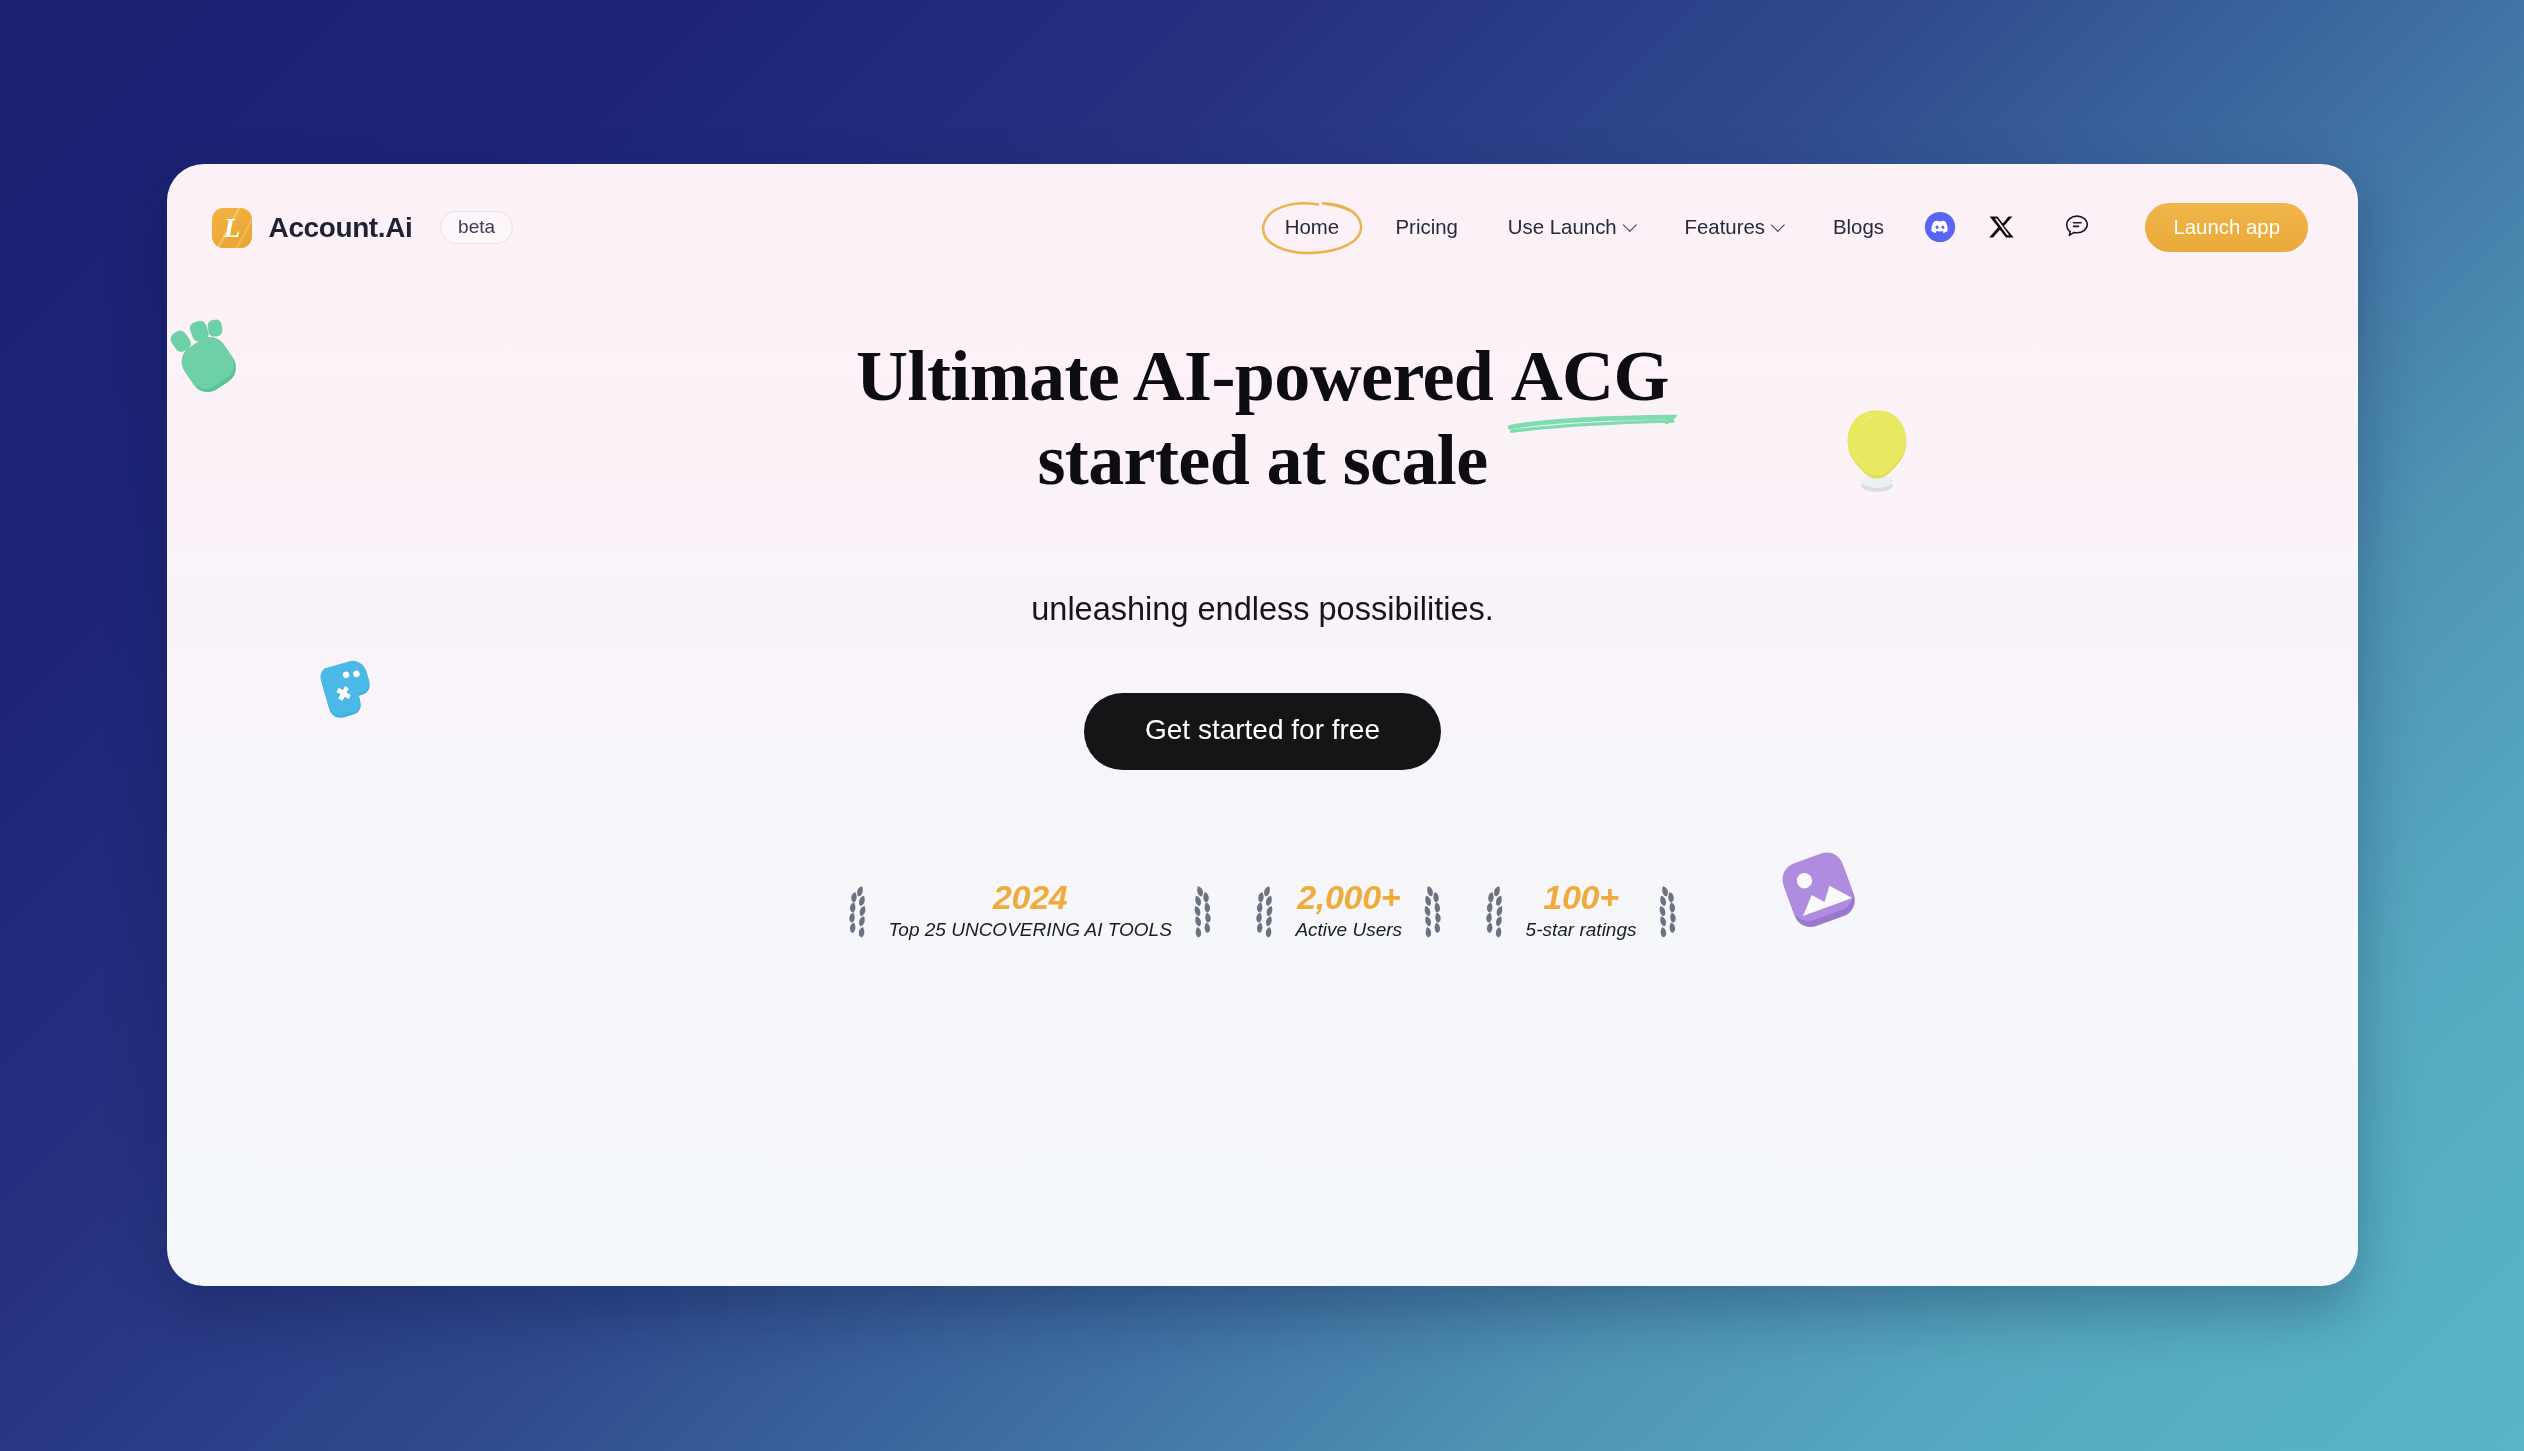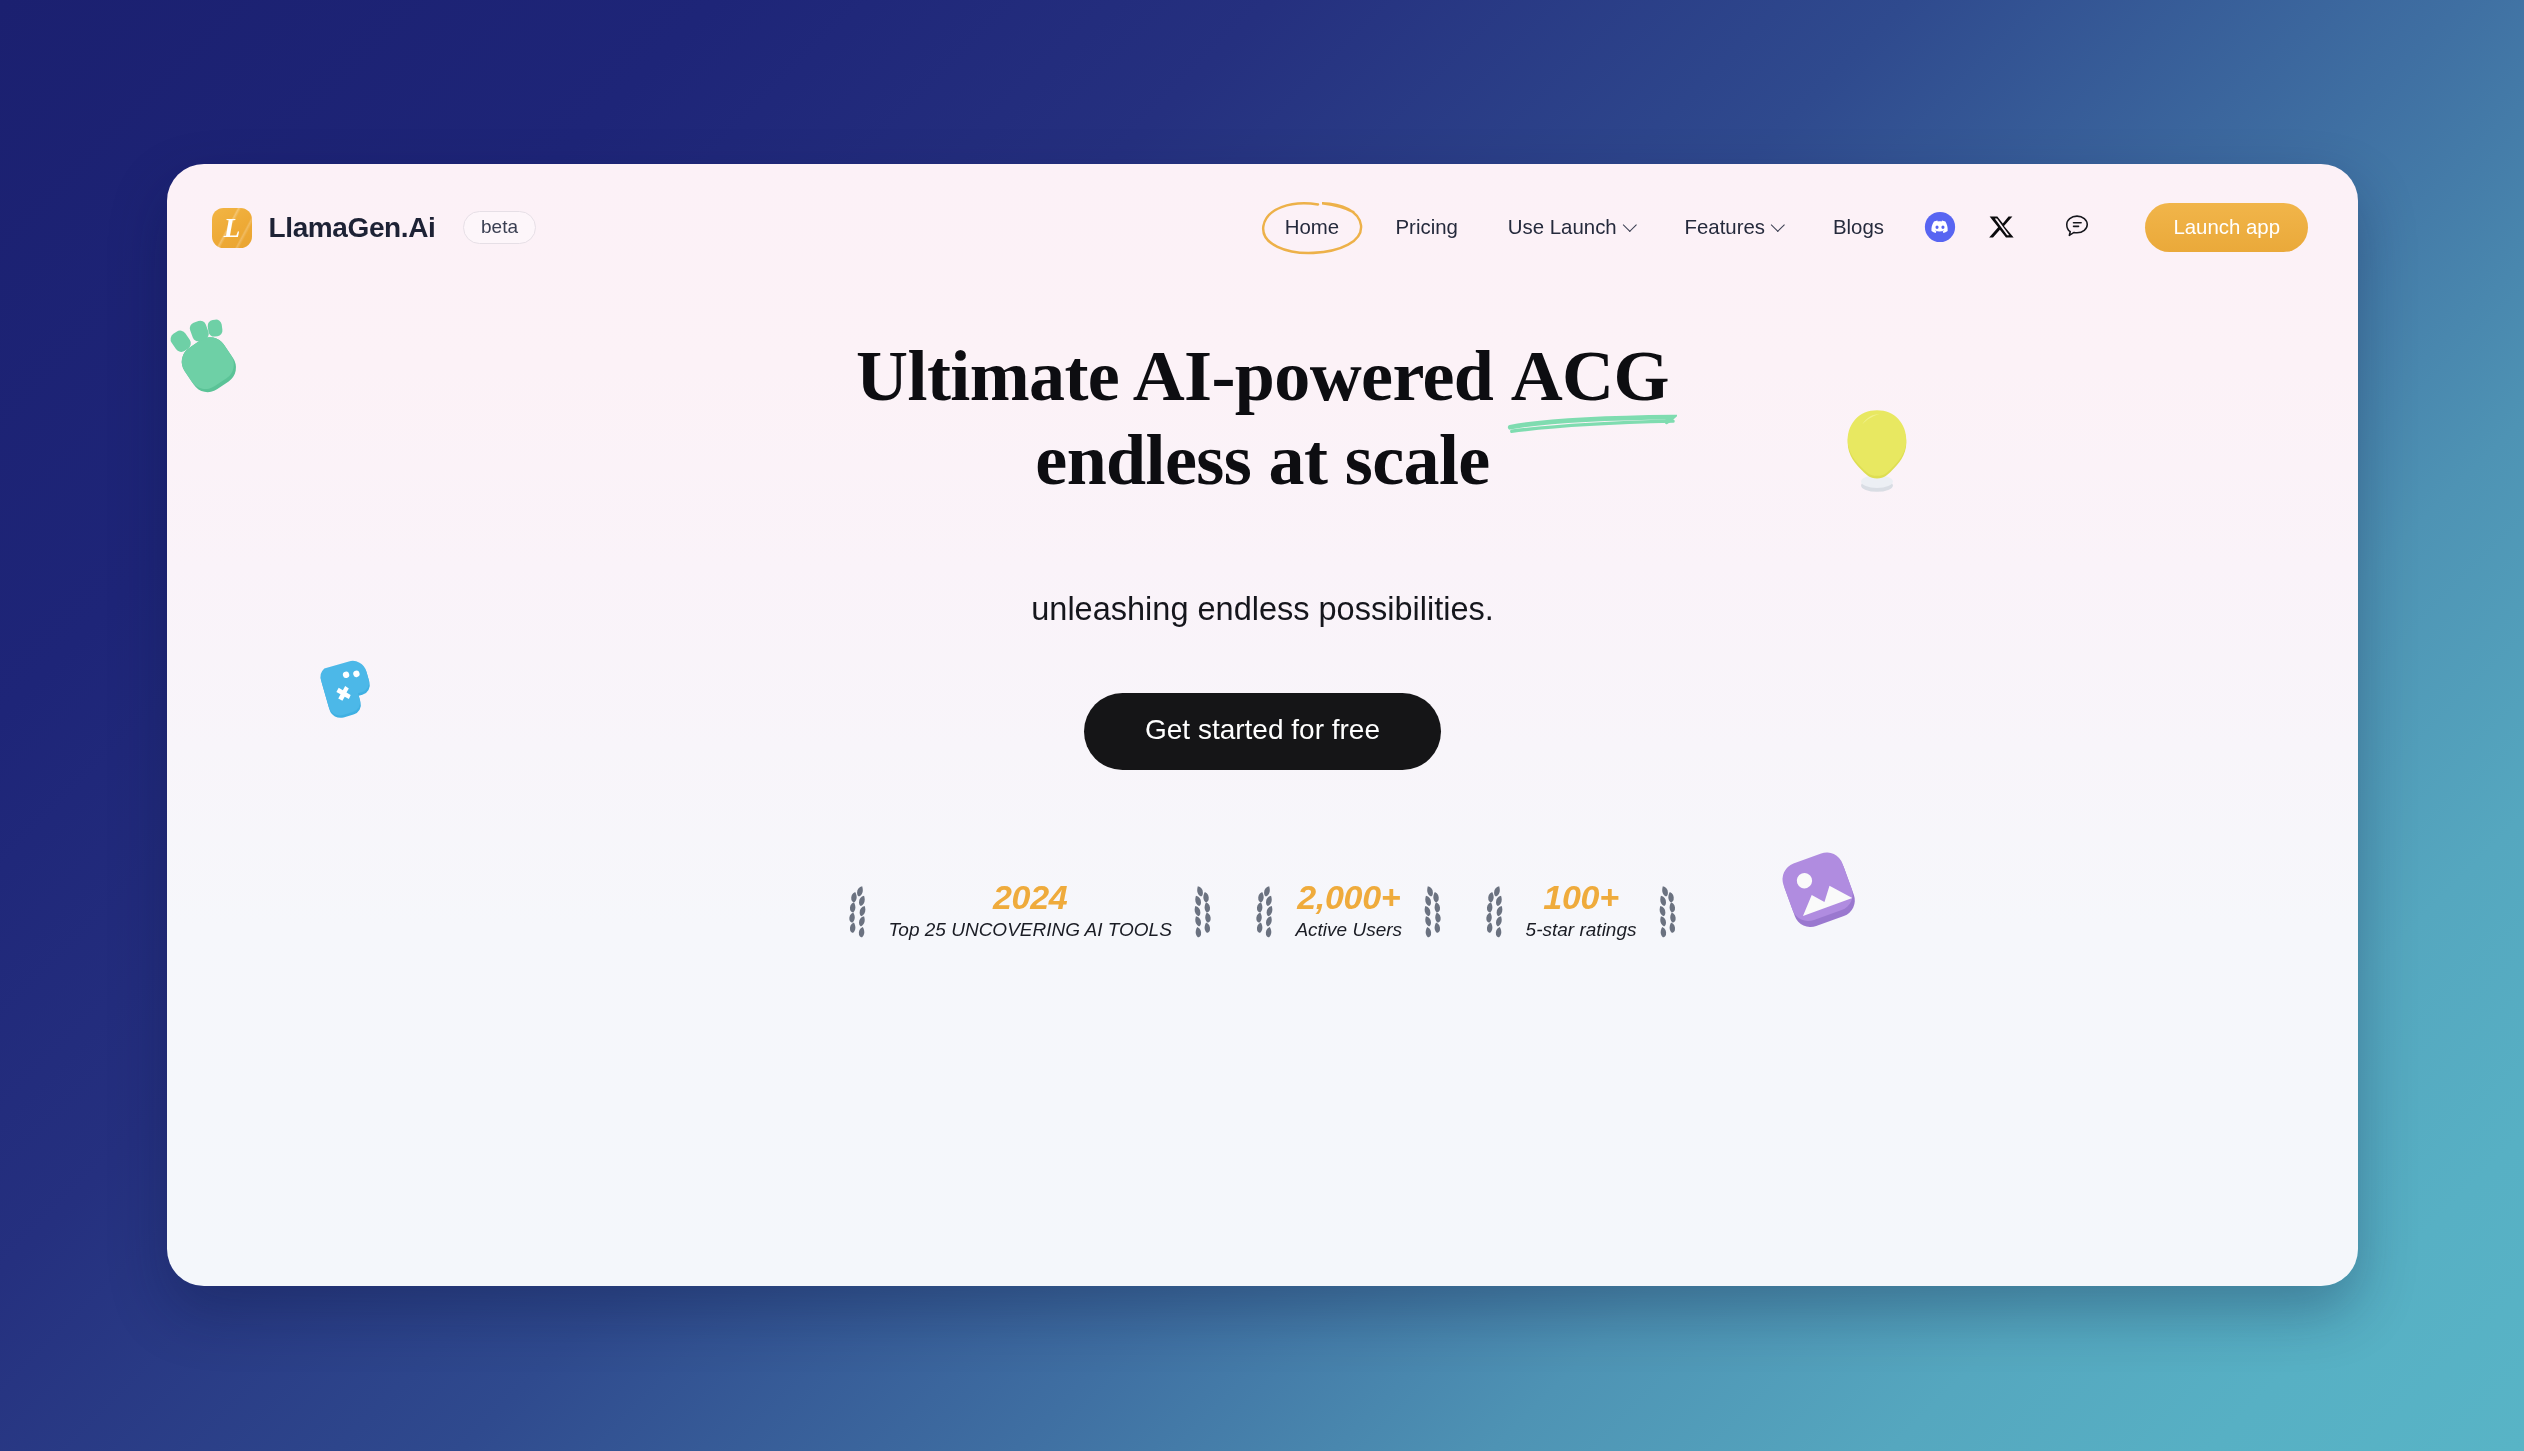--- a/index.html
+++ b/index.html
@@ -292,21 +292,21 @@
 <body>
 
 <div class="page-card">
 
   <div class="header">
 
     <div class="brand">
       <div class="logo-mark">
         <span>L</span>
       </div>
-      <div class="brand-name">LlamaGen.Ai</div>
+      <div class="brand-name">Account.Ai</div>
       <div class="beta-pill">beta</div>
     </div>
 
     <nav class="nav">
 
       <a class="nav-link active">
         <svg class="circle-scribble" viewBox="0 0 190 96" preserveAspectRatio="none">
           <path d="M105 9 C 58 2, 16 16, 11 45 C 6 76, 52 92, 97 90 C 144 88, 182 71, 179 44 C 176 20, 146 8, 112 7 C 128 9, 150 13, 166 22" fill="none" stroke="#edb149" stroke-width="4.2" stroke-linecap="round"></path>
         </svg>
         <span>Home</span>
@@ -355,21 +355,21 @@
   </div>
 
   <div class="hero">
 
 
     <h1 class="headline">
       <span>Ultimate AI-powered </span><span class="acg-wrap"><span>ACG</span><svg class="acg-underline" viewBox="0 0 300 32" preserveAspectRatio="none">
         <path d="M5 21 C 70 11, 180 7, 293 6 C 289 9, 286 11, 282 13" fill="none" stroke="#7fdcb0" stroke-width="7" stroke-linecap="round"></path>
         <path d="M8 27 C 80 19, 190 14, 294 12" fill="none" stroke="#7fdcb0" stroke-width="5" stroke-linecap="round"></path>
       </svg></span><br>
-      <span>endless at scale</span>
+      <span>started at scale</span>
     </h1>
 
     <p class="subhead">
       <br>
       <span>unleashing endless possibilities.</span>
     </p>
 
     <div>
       <button class="cta">Get started for free</button>
     </div>

